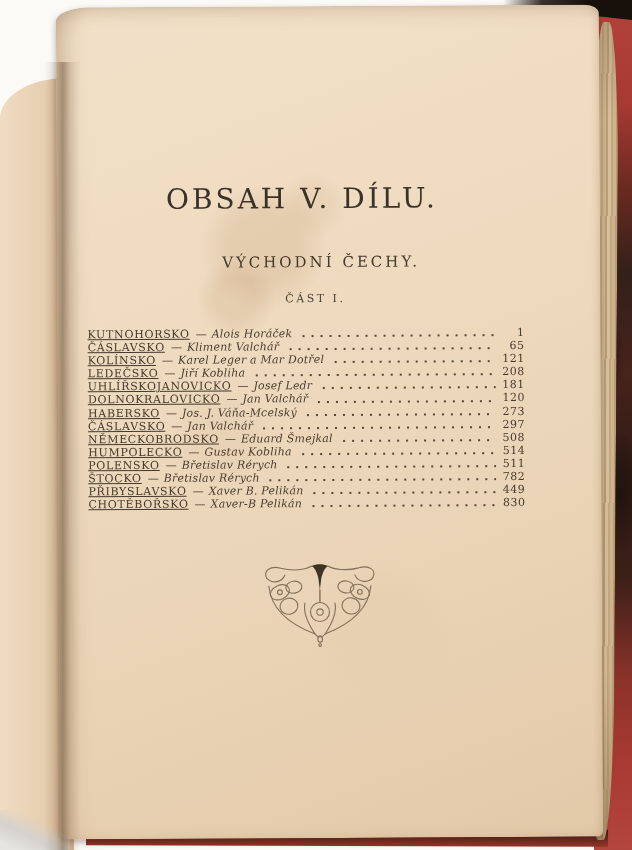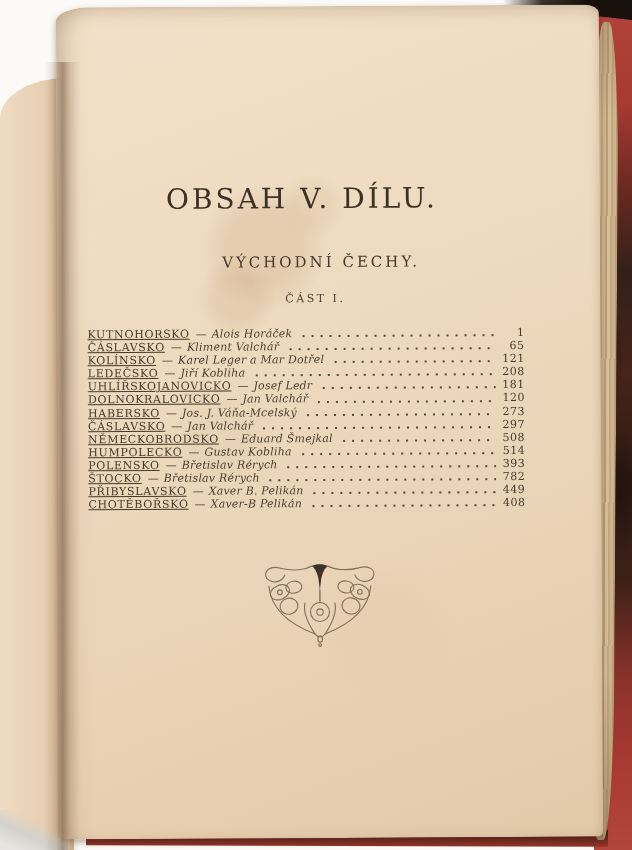--- a/index.html
+++ b/index.html
@@ -183,42 +183,42 @@
         <span class="dash">—</span>
         <span class="author">Gustav Kobliha</span>
       <span class="leader"></span>
       <span class="pageno">514</span>
     </li>
     <li>
       <span class="region">POLENSKO</span>
         <span class="dash">—</span>
         <span class="author">Břetislav Rérych</span>
       <span class="leader"></span>
-      <span class="pageno">393</span>
+      <span class="pageno">511</span>
     </li>
     <li>
       <span class="region">ŠTOCKO</span>
         <span class="dash">—</span>
         <span class="author">Břetislav Rérych</span>
       <span class="leader"></span>
       <span class="pageno">782</span>
     </li>
     <li>
       <span class="region">PŘIBYSLAVSKO</span>
         <span class="dash">—</span>
         <span class="author">Xaver B. Pelikán</span>
       <span class="leader"></span>
       <span class="pageno">449</span>
     </li>
     <li>
       <span class="region">CHOTĚBOŘSKO</span>
         <span class="dash">—</span>
         <span class="author">Xaver-B Pelikán</span>
       <span class="leader"></span>
-      <span class="pageno">408</span>
+      <span class="pageno">830</span>
     </li>
   </ol>
 
   <svg class="abs ornament" viewBox="0 0 130 92" xmlns="http://www.w3.org/2000/svg">
     <g stroke="#6f5f4a" fill="none" stroke-width="1.1" stroke-linecap="round" opacity=".85">
 
       <path d="M12,22 C8,14 16,9 26,12 C38,15 50,14 57,10"></path>
       <path d="M118,22 C122,14 114,9 104,12 C92,15 80,14 73,10"></path>
       <path d="M12,22 C18,28 27,26 30,19"></path>
       <path d="M118,22 C112,28 103,26 100,19"></path>

